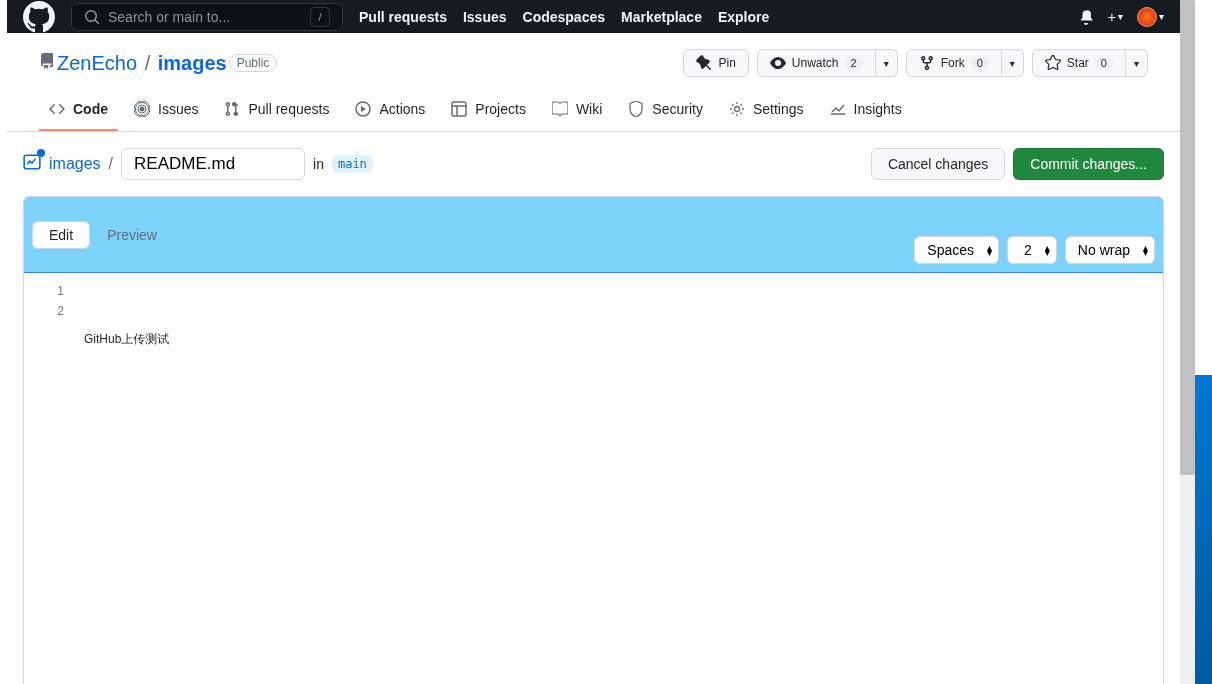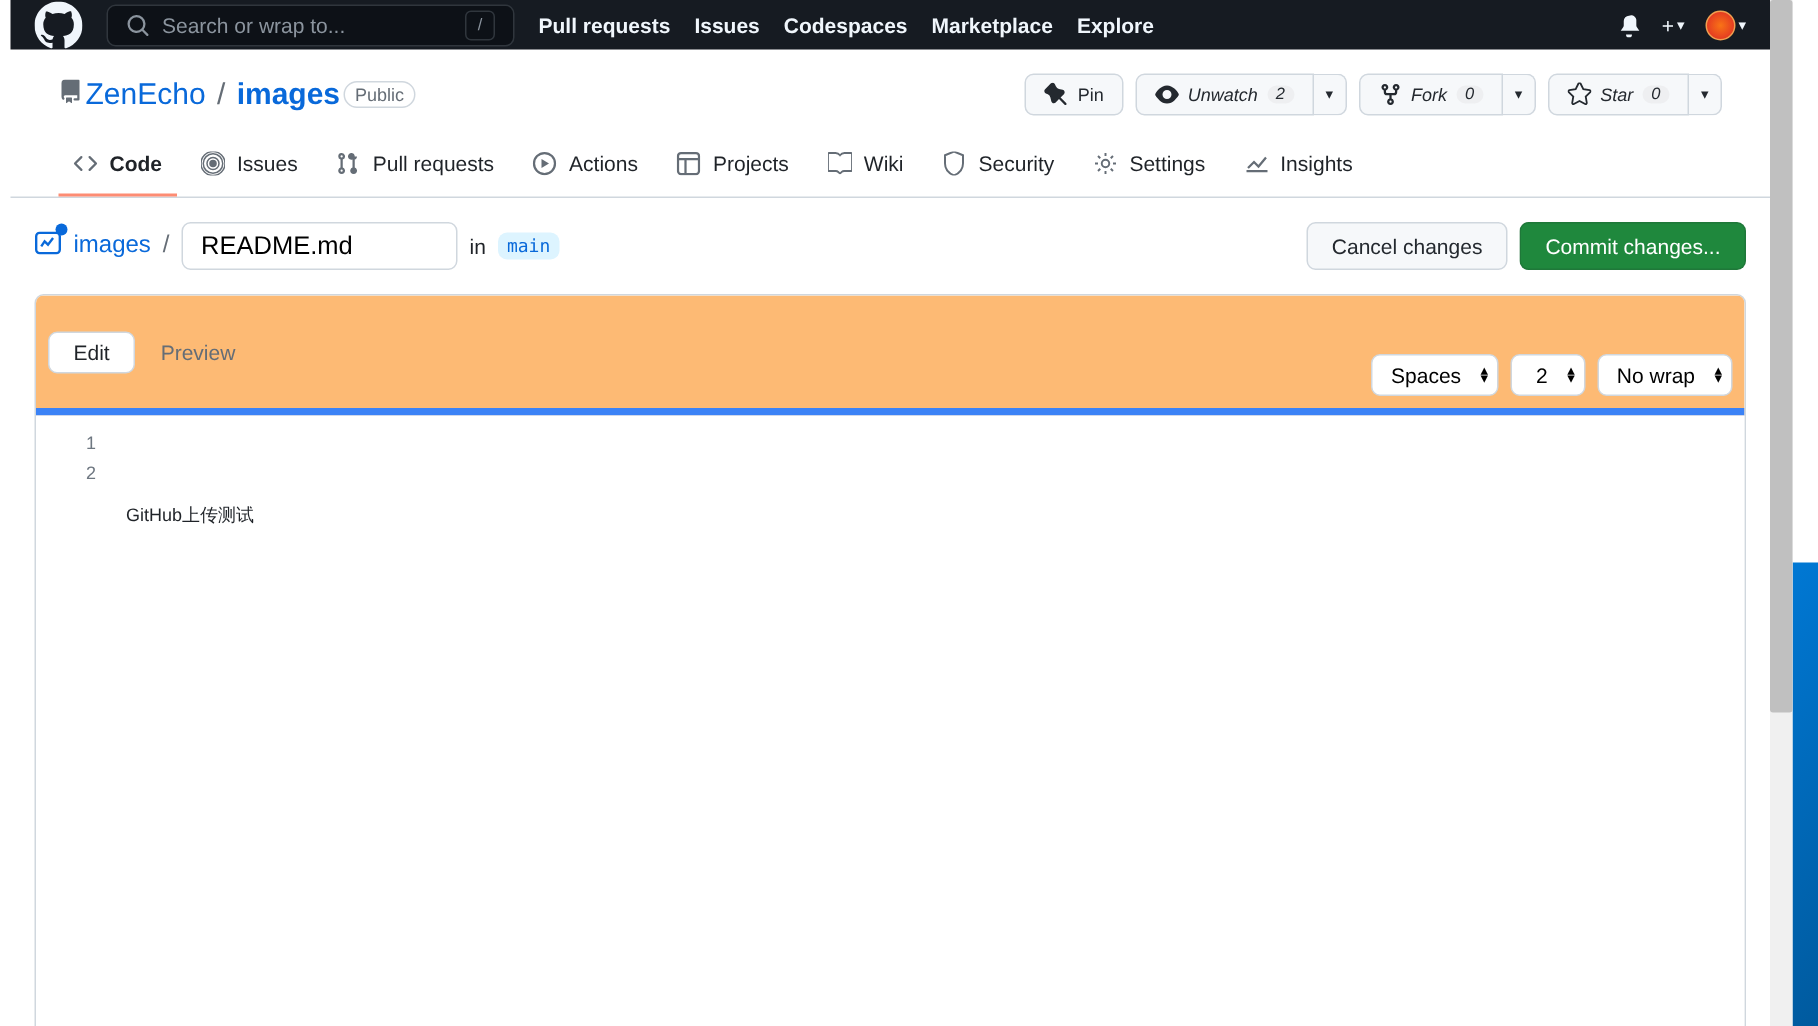--- a/index.html
+++ b/index.html
@@ -24,21 +24,21 @@
 .repo-title-row { display: flex; align-items: center; gap: 2px; margin-bottom: 16px; }
 .repo-icon { color: #656d76; }
 .repo-title { font-size: 20px; font-weight: 400; }
 .repo-title a { color: #0969da; text-decoration: none; }
 .sep { color: #656d76; margin: 0 2px; }
 .vis-badge { border: 1px solid #d0d7de; border-radius: 2em; padding: 1px 7px; font-size: 12px; color: #656d76; font-weight: 500; }
 .repo-actions { margin-left: auto; display: flex; gap: 8px; }
 .btn { background: #f6f8fa; border: 1px solid #d0d7de; border-radius: 6px; padding: 4px 12px; font-size: 12px; color: #24292f; display: flex; align-items: center; gap: 6px; height: 28px; cursor: pointer; font-weight: 500; }
 .btn .count { background: #eeeff1; border-radius: 2em; padding: 0 6px; font-size: 11px; color: #24292f; min-width: 18px; text-align: center; }
 .btn-group { display: flex; }
-.btn-group .btn:first-child { border-top-right-radius: 0; border-bottom-right-radius: 0; font-style: italic; }
+.btn-group .btn:first-child { border-top-right-radius: 0; border-bottom-right-radius: 0; }
 .btn-group .btn.drop { border-top-left-radius: 0; border-bottom-left-radius: 0; border-left: 0; padding: 4px 8px; }
 
 .repo-tabs { display: flex; gap: 6px; border-bottom: 1px solid #d0d7de; padding: 0 32px; }
 .tab { display: flex; align-items: center; gap: 8px; padding: 8px 10px 14px 10px; font-size: 14px; color: #1f2328; cursor: pointer; position: relative; }
 .tab.active::after { content: ""; position: absolute; bottom: 0; left: 0; right: 0; height: 2px; background: #fd8c73; }
 .tab.active { font-weight: 600; }
 .tab svg { color: #656d76; }
 
 .editor-section { padding: 16px 8px 0 8px; }
 .breadcrumb-row { display: flex; align-items: center; gap: 8px; padding: 0 8px 16px 8px; }
@@ -47,21 +47,21 @@
 .bc-link { color: #0969da; font-size: 16px; }
 .bc-sep { color: #656d76; }
 .filename-input { border: 1px solid #d0d7de; border-radius: 6px; padding: 5px 12px; font-size: 17px; width: 184px; height: 32px; }
 .in-label { font-size: 14px; color: #1f2328; }
 .branch-pill { background: #ddf4ff; color: #0969da; border-radius: 6px; padding: 2px 6px; font-family: ui-monospace, monospace; font-size: 12px; }
 .bc-actions { margin-left: auto; display: flex; gap: 8px; }
 .btn-secondary { background: #f6f8fa; border: 1px solid #d0d7de; border-radius: 6px; padding: 6px 16px; font-size: 14px; color: #24292f; cursor: pointer; font-weight: 500; height: 32px; }
 .btn-primary { background: #1f883d; border: 1px solid rgba(31,35,40,0.15); border-radius: 6px; padding: 6px 16px; font-size: 14px; color: #fff; cursor: pointer; font-weight: 400; height: 32px; }
 
 .editor-box { border: 1px solid #d0d7de; border-radius: 6px; margin: 0 8px; overflow: hidden; }
-.editor-toolbar { display: flex; align-items: center; padding: 8px 8px; border-bottom: 5px solid #3b82f6; background: #fdba74; gap: 8px; }
+.editor-toolbar { display: flex; align-items: center; padding: 8px 8px; border-bottom: 1px solid #3b82f6; background: #7dd3fc; gap: 8px; }
 .mode-tabs { display: flex; }
 .mode-tab { padding: 5px 16px; font-size: 14px; border: 1px solid transparent; border-radius: 6px; cursor: pointer; color: #656d76; }
 .mode-tab.active { background: #fff; border-color: #d0d7de; color: #1f2328; font-weight: 500; }
 .toolbar-right { margin-left: auto; display: flex; gap: 8px; }
 .select { background: #fff; border: 1px solid #d0d7de; border-radius: 6px; padding: 4px 24px 4px 12px; font-size: 14px; height: 28px; position: relative; display: flex; align-items: center; cursor: pointer; margin-top: 31px; }
 .select .updown { position: absolute; right: 6px; font-size: 10px; display: flex; flex-direction: column; line-height: 5px; }
 
 .code-area { display: flex; background: #fff; min-height: 420px; font-family: ui-monospace, SFMono-Regular, Consolas, monospace; font-size: 12px; }
 .gutter { width: 60px; text-align: right; padding: 8px 20px 8px 0; color: #6e7781; user-select: none; }
 .gutter div { height: 20px; line-height: 20px; }
@@ -81,21 +81,21 @@
 <div class="topbar">
   <div class="gh-logo">
     <svg width="32" height="32" viewBox="0 0 16 16" fill="currentColor">
           <path d="M8 0C3.58 0 0 3.58 0 8c0 3.54 2.29 6.53 5.47 7.59.4.07.55-.17.55-.38 0-.19-.01-.82-.01-1.49-2.01.37-2.53-.49-2.69-.94-.09-.23-.48-.94-.82-1.13-.28-.15-.68-.52-.01-.53.63-.01 1.08.58 1.23.82.72 1.21 1.87.87 2.33.66.07-.52.28-.87.51-1.07-1.78-.2-3.64-.89-3.64-3.95 0-.87.31-1.59.82-2.15-.08-.2-.36-1.02.08-2.12 0 0 .67-.21 2.2.82.64-.18 1.32-.27 2-.27.68 0 1.36.09 2 .27 1.53-1.04 2.2-.82 2.2-.82.44 1.1.16 1.92.08 2.12.51.56.82 1.27.82 2.15 0 3.07-1.87 3.75-3.65 3.95.29.25.54.73.54 1.48 0 1.07-.01 1.93-.01 2.2 0 .21.15.46.55.38A8.013 8.013 0 0016 8c0-4.42-3.58-8-8-8z"></path>
         </svg>
   </div>
   <div class="search-box">
     <svg width="16" height="16" viewBox="0 0 16 16" fill="currentColor">
           <path d="M10.68 11.74a6 6 0 01-7.922-8.982 6 6 0 018.982 7.922l3.04 3.04a.75.75 0 01-1.06 1.06l-3.04-3.04zM11.5 7a4.5 4.5 0 10-9 0 4.5 4.5 0 009 0z"></path>
         </svg>
-    <span>Search or wrap to...</span>
+    <span>Search or main to...</span>
     <span class="slash">/</span>
   </div>
   <nav class="topnav">
     <a>Pull requests</a>
     <a>Issues</a>
     <a>Codespaces</a>
     <a>Marketplace</a>
     <a>Explore</a>
   </nav>
   <div class="topbar-right">

